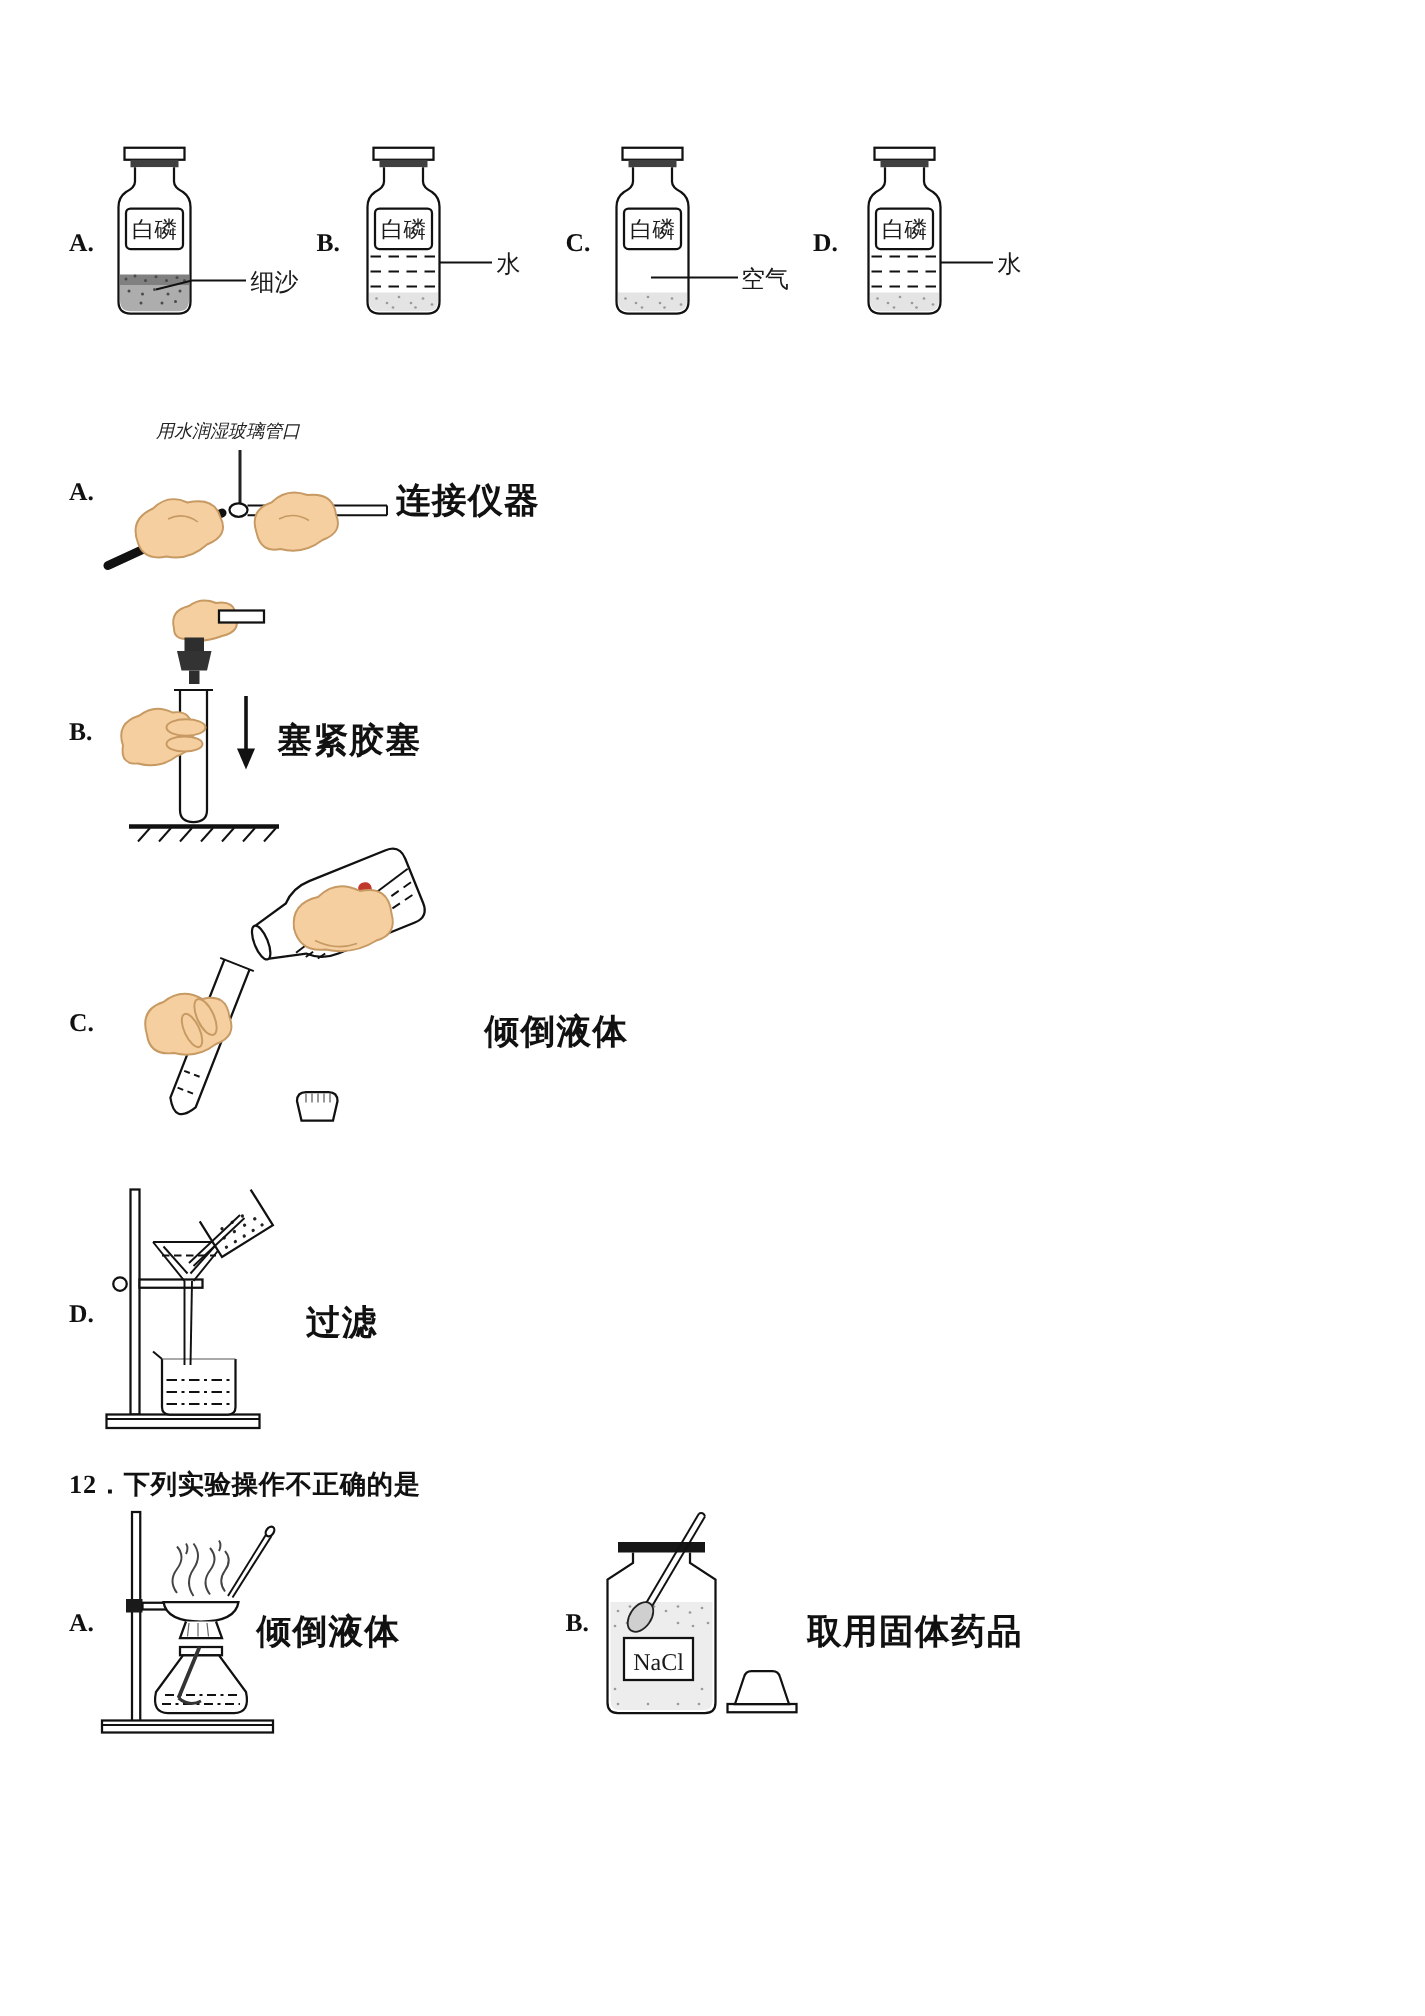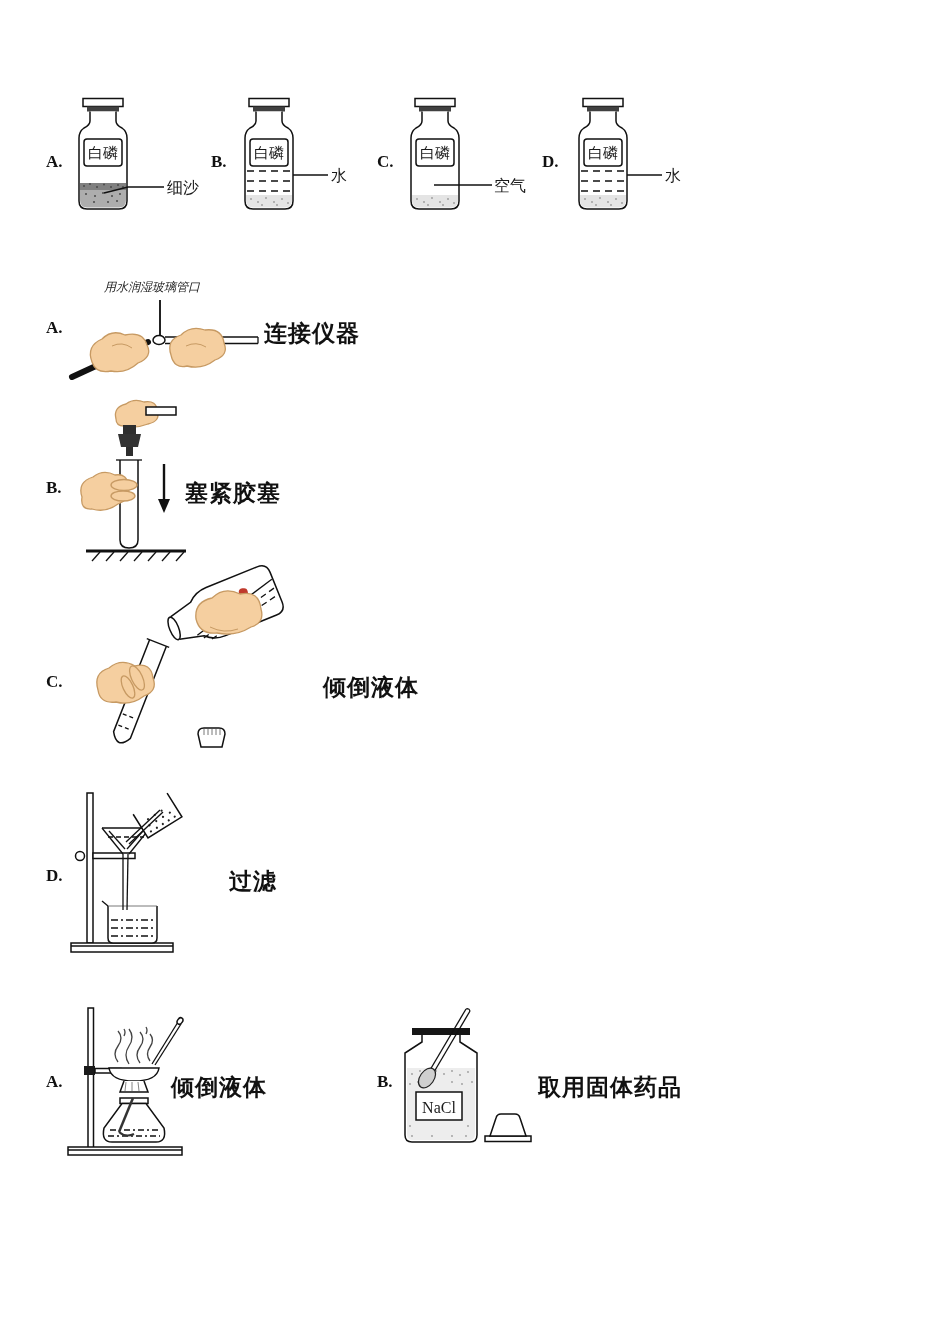--- a/index.html
+++ b/index.html
@@ -234,22 +234,25 @@
           <circle cx="104" cy="38" r="1.1"></circle>
           <circle cx="112" cy="38" r="1.1"></circle>
         <circle cx="90" cy="32" r="1.1"></circle>
           <circle cx="98" cy="32" r="1.1"></circle>
           <circle cx="106" cy="32" r="1.1"></circle>
       </g>
     </g>
     <line x1="58" y1="52" x2="92" y2="20" class="ln" stroke-width="1.2"></line>
     <line x1="61" y1="54" x2="95" y2="22" class="ln" stroke-width="1.2"></line>
   </svg>
-  <div class="abs caption" style="left:204px;top:866px;margin-left:25px;">过滤</div>
-
+  <div class="abs caption" style="left:204px;top:866px;">过滤</div>
+
+  <div class="abs heading" style="left:46px;top:977px;">
+    <span>12．</span><span>下列实验操作不正确的是</span>
+  </div>
 
   <div class="abs letter" style="left:46px;top:1072px;">A.</div>
   <svg class="abs" style="left:62px;top:1006px;" width="155" height="150" viewBox="0 0 155 150">
     <rect x="26" y="2" width="5.5" height="140" class="glass" stroke-width="1.4"></rect>
     <rect x="6" y="141" width="114" height="8" class="glass"></rect>
     <line x1="6" y1="144" x2="120" y2="144" class="ln" stroke-width="0.8"></line>
     <rect x="22" y="60" width="11" height="9" fill="#1a1a1a"></rect>
     <rect x="33" y="62.5" width="26" height="4.5" class="glass" stroke-width="1.2"></rect>
     <path d="M47,62 L97,62 Q95,75 72,75 Q49,75 47,62 Z" class="glass"></path>
     <path d="M62,75 L58,86 L86,86 L82,75" class="glass" stroke-width="1.2"></path>

